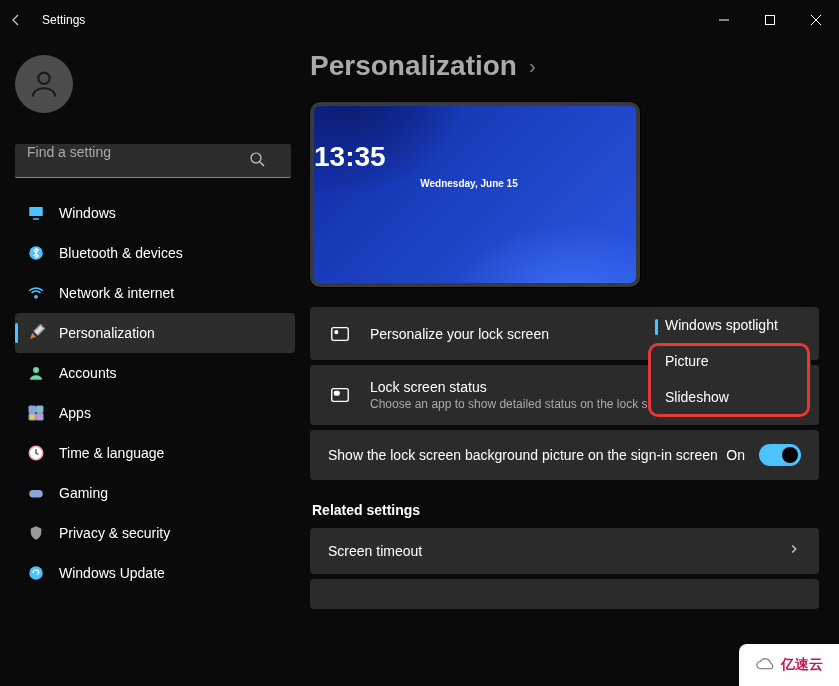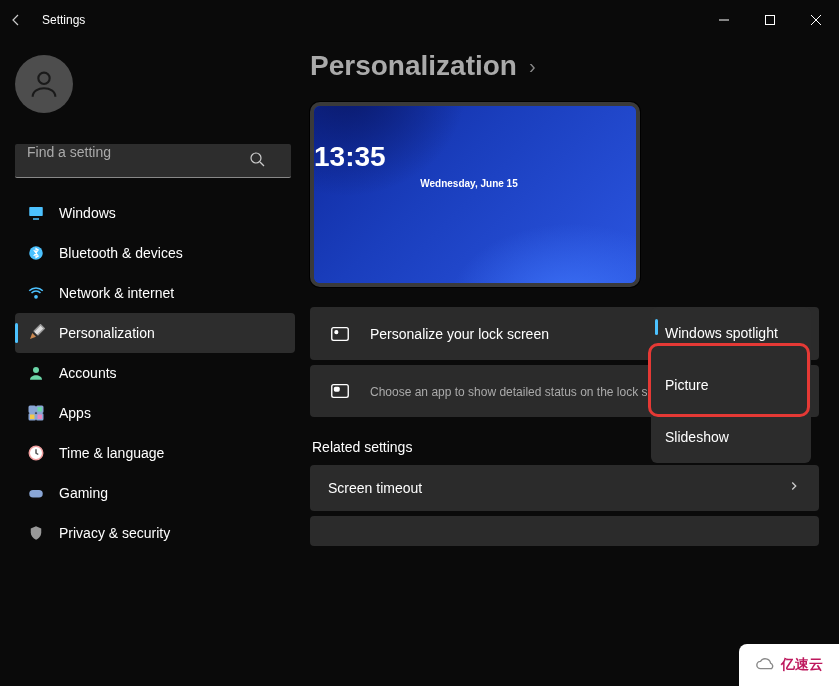--- a/index.html
+++ b/index.html
@@ -45,29 +45,29 @@
 
 .card { background: #2b2b2b; border-radius: 4px; margin-bottom: 5px; padding: 14px 18px; display: flex; align-items: center; position: relative; }
 .card-icon { width: 24px; height: 24px; margin-right: 18px; flex-shrink: 0; display: flex; align-items: center; justify-content: center; }
 .card-body { flex: 1; }
 .card-title { font-size: 14px; }
 .card-sub { font-size: 12px; color: #aaa; margin-top: 2px; }
 .card-right { display: flex; align-items: center; gap: 14px; }
 .chevron { color: #ccc; }
 
 .dropdown { position: absolute; right: 8px; top: 0; width: 160px; background: #2c2c2c; border-radius: 6px; overflow: visible; z-index: 10; }
-.drop-item { padding: 18px 14px; font-size: 14px; cursor: pointer; position: relative; }
+.drop-item { padding: 10px 14px; font-size: 14px; cursor: pointer; position: relative; }
 .drop-item.selected::before { content:''; position:absolute; left:4px; top:12px; width:3px; height:16px; background:#4cc2ff; border-radius:2px; }
 .drop-highlight { position: absolute; left: -3px; top: 36px; width: 162px; height: 74px; border: 3px solid #e53935; border-radius: 10px; pointer-events: none; }
 
 .toggle { width: 42px; height: 22px; background: #4cc2ff; border-radius: 11px; position: relative; cursor: pointer; }
 .toggle::after { content:''; position:absolute; right:3px; top:3px; width:16px; height:16px; background:#000; border-radius:50%; }
 .toggle-label { font-size: 14px; }
 
-.section-head { font-size: 14px; font-weight: 400; margin: 22px 0 10px 2px; }
+.section-head { font-size: 14px; font-weight: 700; margin: 22px 0 10px 2px; }
 
 .watermark { position: absolute; right: 0; bottom: 0; width: 100px; height: 42px; background: #fff; border-top-left-radius: 8px; color: #be185d; display: flex; align-items: center; justify-content: center; font-size: 14px; font-weight: 600; gap: 4px; }
 .watermark svg { width: 22px; height: 22px; }
 </style>
 </head>
 <body>
 
 <div class="titlebar">
   <div class="back-btn">
     <svg width="16" height="16" viewBox="0 0 16 16" fill="none" stroke="currentColor" stroke-width="1.2">
@@ -191,20 +191,29 @@
           <span>Gaming</span>
         </div>
         <div class="nav-item">
           <span class="nav-icon">
             <svg width="18" height="18" viewBox="0 0 24 24" fill="none" stroke="#999" stroke-width="2">
               <path d="M12 3l7 3v5c0 5-3 8-7 10-4-2-7-5-7-10V6l7-3z" fill="#999" stroke="none"></path>
             </svg>
           </span>
           <span>Privacy &amp; security</span>
         </div>
+        <div class="nav-item">
+          <span class="nav-icon">
+            <svg width="18" height="18" viewBox="0 0 24 24" fill="none" stroke="#4cc2ff" stroke-width="2">
+              <circle cx="12" cy="12" r="9" fill="#4cc2ff" stroke="none"></circle>
+              <path d="M8 12a4 4 0 018 0m0 0l-2-2m2 2l-2 2" stroke="#fff" stroke-width="1.5" fill="none"></path>
+            </svg>
+          </span>
+          <span>Windows Update</span>
+        </div>
       </div>
   </div>
 
   <div class="main">
     <div class="breadcrumb">
       <span class="crumb parent">Personalization</span>
       <span class="crumb-sep">›</span>
     </div>
 
     <div class="preview">
@@ -233,31 +242,41 @@
     </div>
 
     <div class="card">
       <div class="card-icon">
         <svg width="22" height="22" viewBox="0 0 24 24" fill="none" stroke="#fff" stroke-width="1.5">
             <rect x="3" y="5" width="18" height="14" rx="2"></rect>
             <rect x="6" y="8" width="5" height="4" rx="1" fill="#fff"></rect>
           </svg>
       </div>
       <div class="card-body">
+        <div class="card-title">Lock screen status</div>
         <div class="card-sub">Choose an app to show detailed status on the lock screen</div>
       </div>
       <div class="card-right">
         <span class="chevron">
           <svg width="14" height="14" viewBox="0 0 16 16" fill="none" stroke="currentColor" stroke-width="1.5">
               <path d="M4 6l4 4 4-4"></path>
             </svg>
         </span>
       </div>
     </div>
 
+    <div class="card">
+      <div class="card-body">
+        <div class="card-title" style="max-width:420px">Show the lock screen background picture on the sign-in screen</div>
+      </div>
+      <div class="card-right">
+        <span class="toggle-label">On</span>
+        <div class="toggle"></div>
+      </div>
+    </div>
 
     <div class="section-head">Related settings</div>
 
     <div class="card">
       <div class="card-body">
         <div class="card-title">Screen timeout</div>
       </div>
       <div class="card-right">
         <span class="chevron">
           <svg width="14" height="14" viewBox="0 0 16 16" fill="none" stroke="currentColor" stroke-width="1.5">

